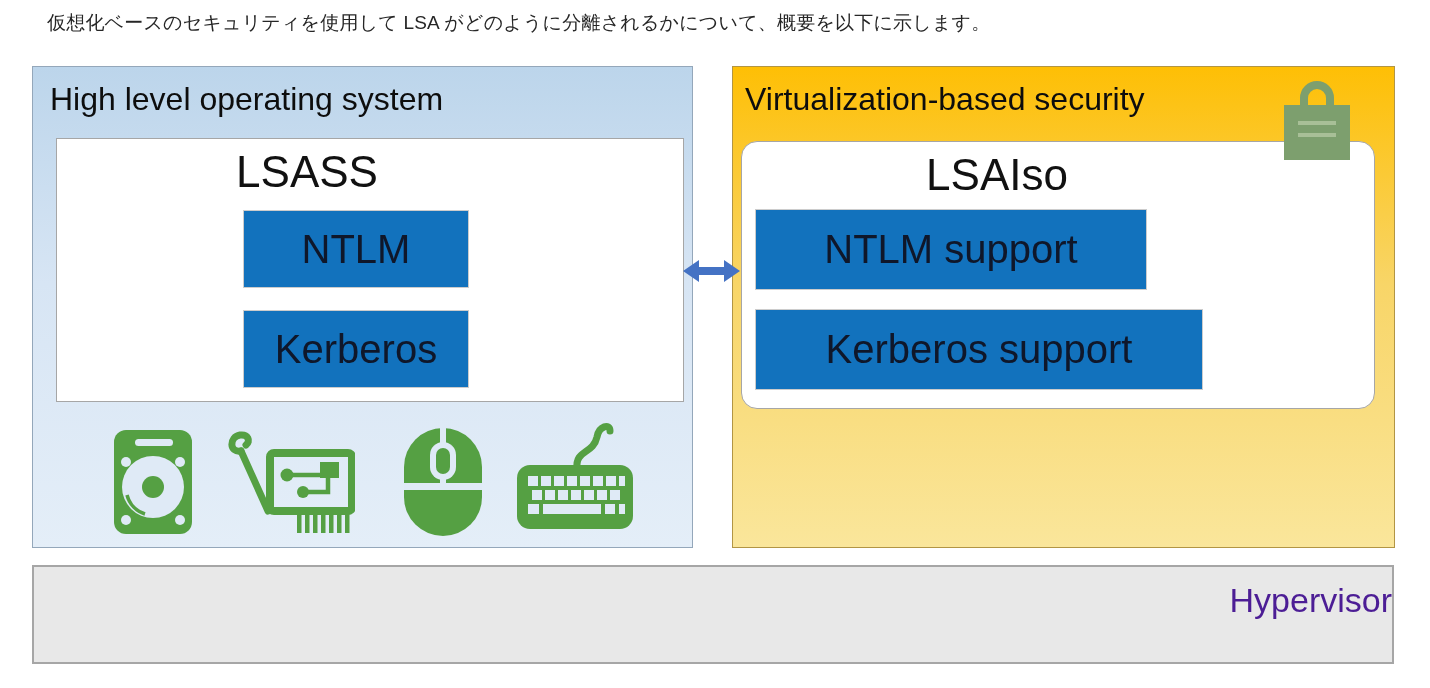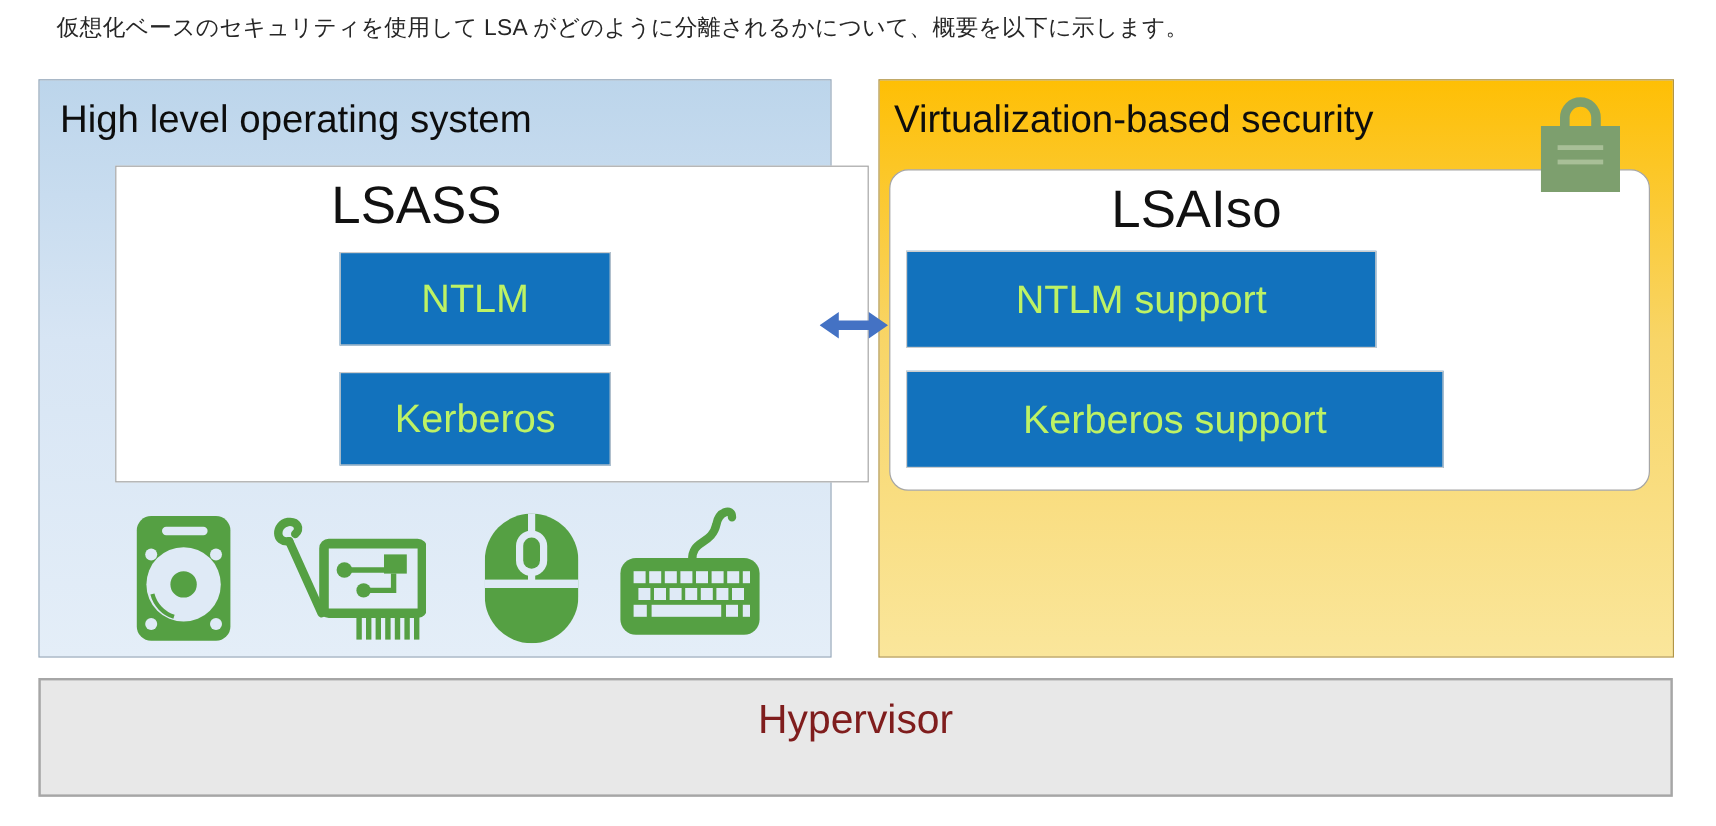--- a/index.html
+++ b/index.html
@@ -38,37 +38,37 @@
   }
   .panel-left .panel-title { left: 17px; top: 14px; }
 
   .whitebox {
     position: absolute;
     background: #ffffff;
     border: 1px solid #a6a6a6;
   }
   .whitebox-left {
     left: 23px; top: 71px;           
-    width: 628px; height: 264px; margin-left: 40px;
+    width: 628px; height: 264px;
   }
 
   .process-name {
     position: absolute;
     font-size: 44px;
     color: #111111;
     text-align: center;
   }
   .process-name-left { left: 0px; top: 8px; width: 500px; }
 
   .module {
     position: absolute;
     background: #1272bd;
     border: 1px solid #cccccc;
-    color: #bef264;
-    font-size: 33px;
+    color: #0f172a;
+    font-size: 40px;
     display: flex;
     align-items: center;
     justify-content: center;
   }
   .module-ntlm      { left: 186px; top: 71px;  width: 226px; height: 78px; }
   .module-kerberos  { left: 186px; top: 171px; width: 226px; height: 78px; }
 
   .device-icon { position: absolute; }
   .icon-hdd      { left: 80px;  top: 362px; }
   .icon-card     { left: 194px; top: 362px; }
@@ -121,24 +121,24 @@
     z-index: 6;
   }
 
   
   .hypervisor {
     position: absolute;
     left: 32px; top: 565px;
     width: 1362px; height: 99px;
     background: #e8e8e8;
     border: 2px solid #a6a6a6;
-    text-align: center;
+    text-align: right;
     padding-top: 14px;
     font-size: 34px;
-    color: #7f1d1d;
+    color: #4c1d95;
   }
 </style>
 </head>
 <body>
 
 <div class="stage">
 
   <div class="intro">仮想化ベースのセキュリティを使用して LSA がどのように分離されるかについて、概要を以下に示します。</div>
 
   <div class="panel-left">

